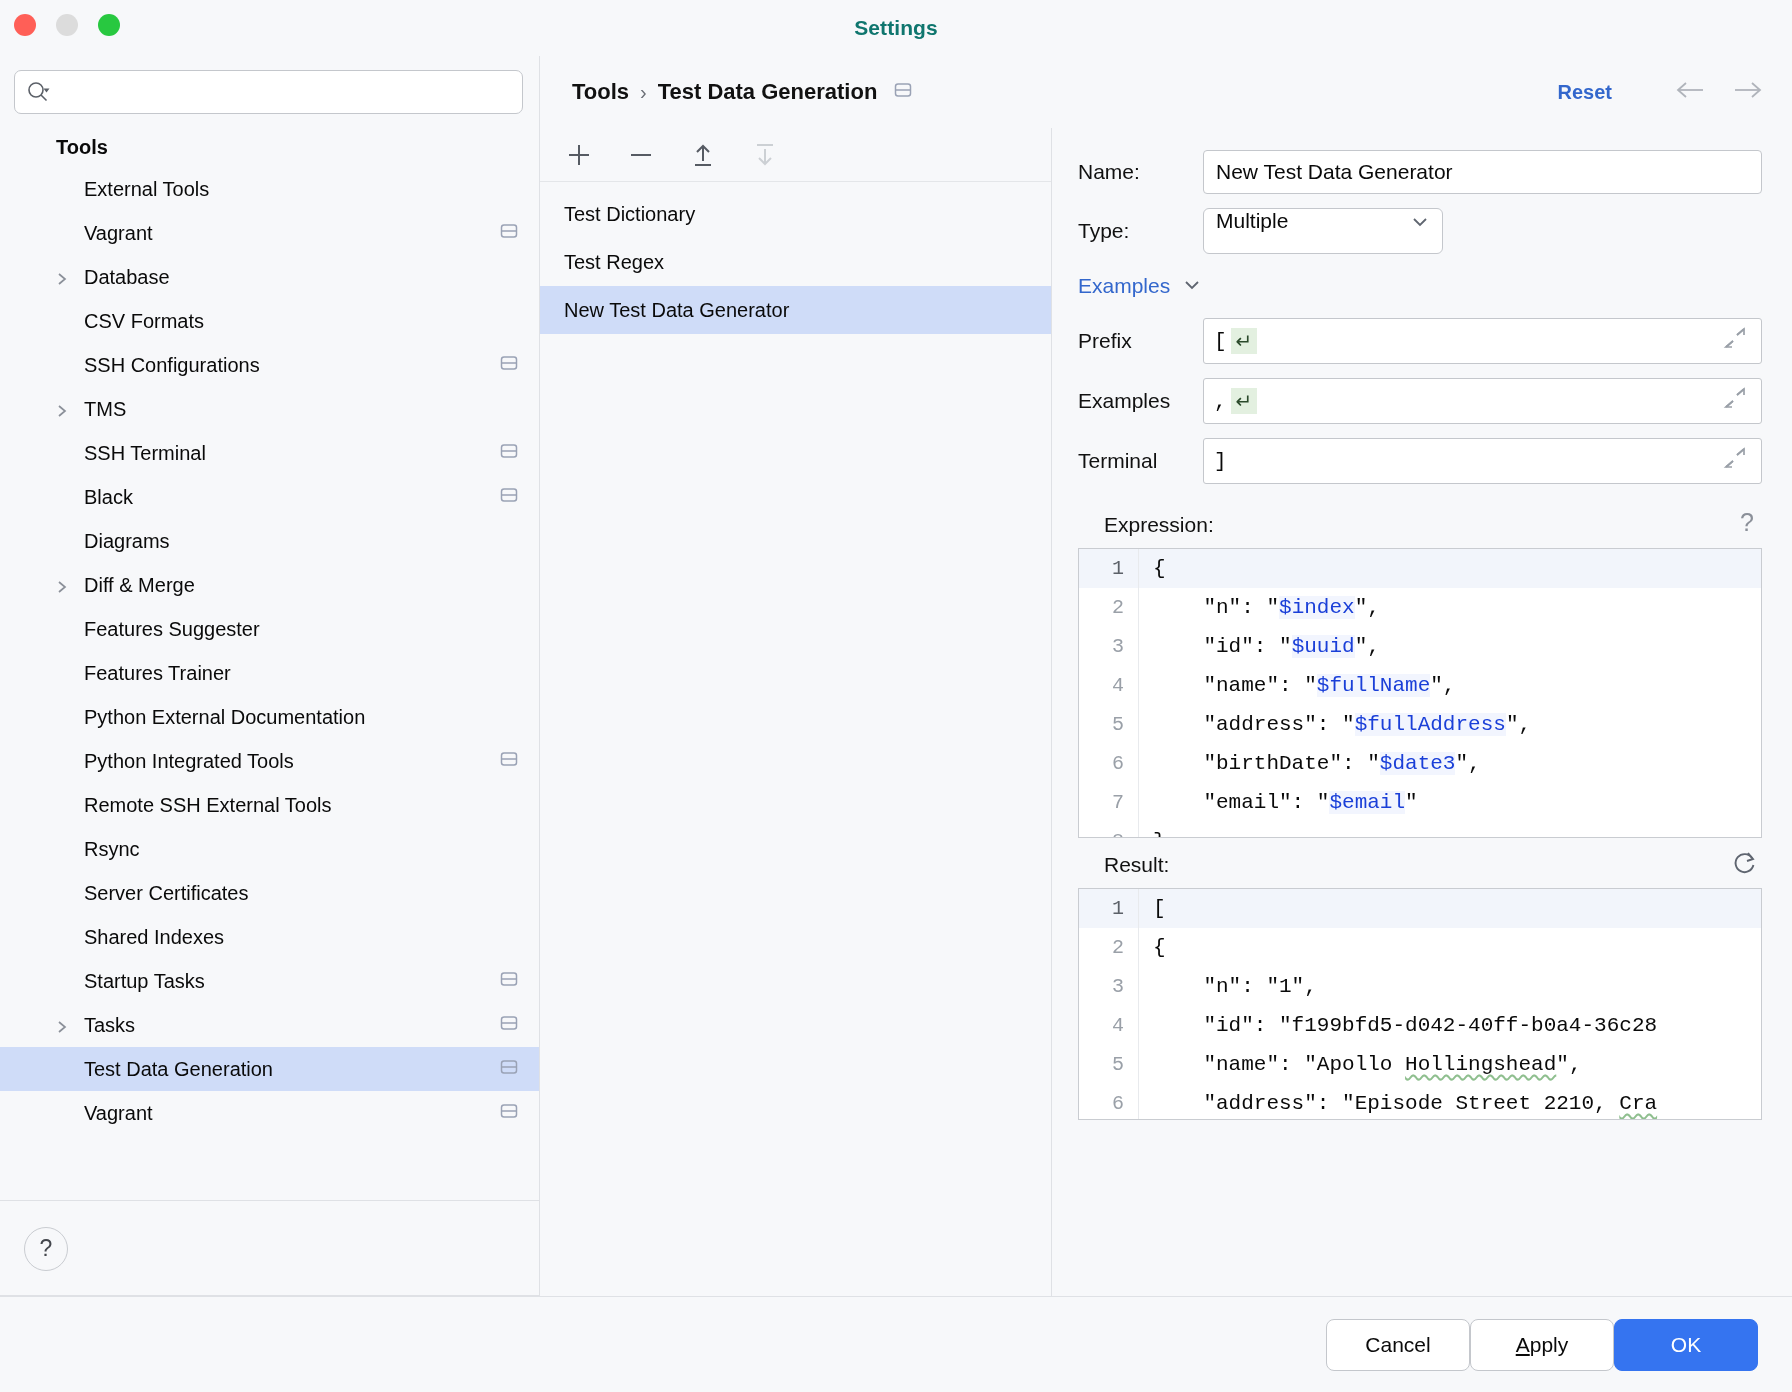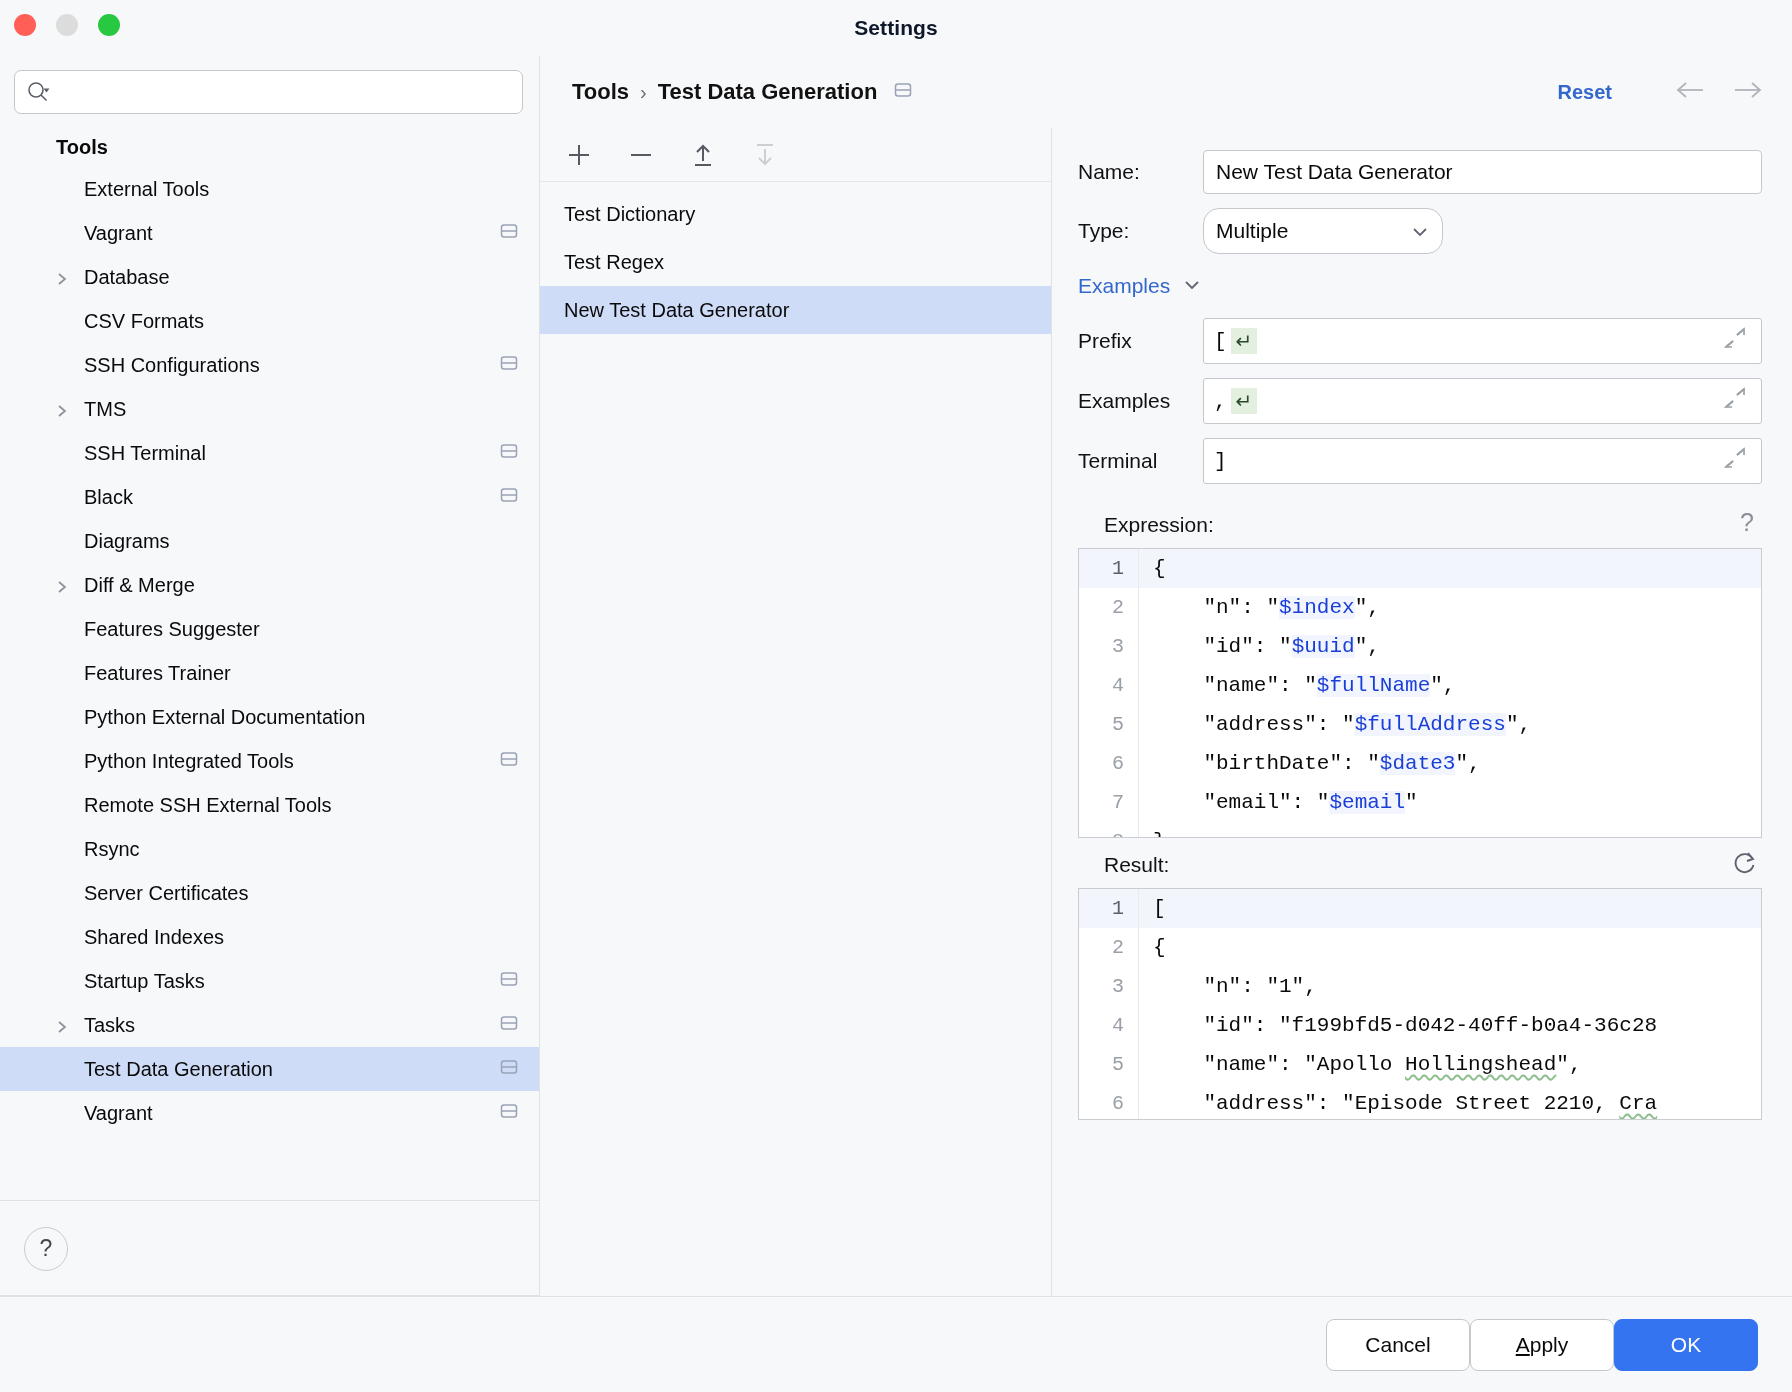--- a/index.html
+++ b/index.html
@@ -25,21 +25,21 @@
     background: #f7f8fa;
     display: flex; align-items: center;
   }
   .traffic { position: absolute; left: 14px; top: 14px; display: flex; gap: 20px; }
   .dot { width: 22px; height: 22px; border-radius: 50%; }
   .dot.red { background: #ff5f57; }
   .dot.yellow { background: #dcdcdc; }
   .dot.green { background: #28c840; }
   .title-text {
     width: 100%; text-align: center;
-    font-size: 21px; font-weight: bold; color: #0f172a;
+    font-size: 21px; font-weight: bold; color: #0f766e;
     letter-spacing: 0.1px;
   }
 
   
   .body { flex: 1 1 auto; display: flex; min-height: 0; }
 
   
   .sidebar {
     width: 540px; flex: 0 0 540px;
     border-right: 1px solid #dfe1e5;
@@ -151,22 +151,22 @@
   }
   .text-field {
     flex: 1 1 auto; height: 44px;
     background: #fff; border: 1px solid #c4c7cc; border-radius: 4px;
     display: flex; align-items: center; padding: 0 12px;
     font-size: 21px; color: #0a0a0a;
     min-width: 0;
   }
   .combo {
     width: 240px; height: 46px;
-    background: #fff; border: 1px solid #c4c7cc; border-radius: 16px;
-    display: flex; align-items: center; padding: 0 12px;
+    background: #fff; border: 1px solid #c4c7cc; border-radius: 6px;
+    display: flex; padding: 0 12px;
     font-size: 21px; color: #0a0a0a;
   }
   .combo .cval { flex: 1; }
   .examples-row { display: flex; align-items: center; margin: 6px 0 20px 0; }
   .examples-link { font-size: 21px; color: #3367cc; }
   .examples-row .chev-small { margin-left: 12px; }
 
   .affix-field {
     flex: 1 1 auto; height: 46px;
     background: #fff; border: 1px solid #c4c7cc; border-radius: 3px;

